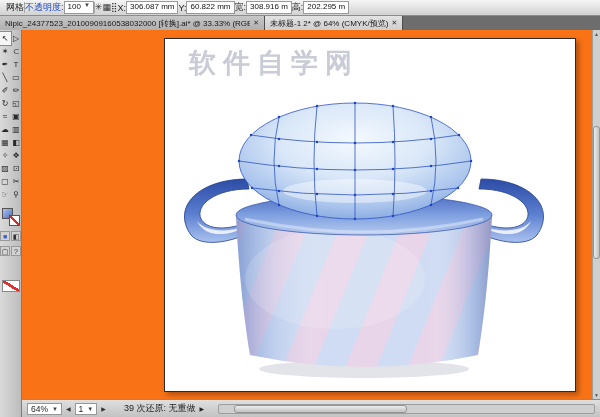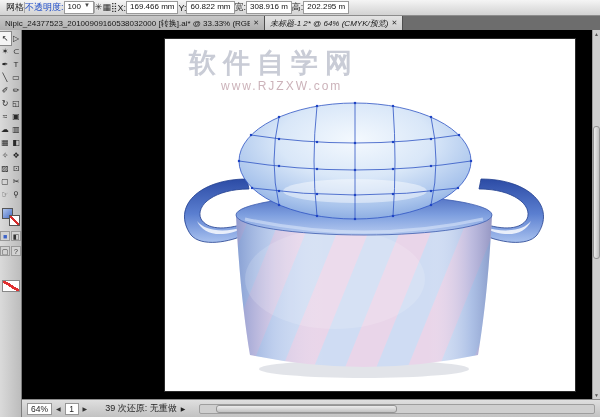--- a/index.html
+++ b/index.html
@@ -15,21 +15,21 @@
         padding:0 3px;font-size:8px;gap:3px;color:#111;}
   .tiny-arr{font-size:6px;color:#444;line-height:1;}
   .icon-btn{font-size:9px;color:#333;line-height:1;cursor:pointer;}
   .fld-label{color:#222;}
 
   
   .tab-bar{height:14px;background:#6d6d6d;display:flex;font-size:8px;color:#161616;box-sizing:border-box;}
   .tab{display:flex;align-items:center;gap:3px;padding:0 5px;border-right:1px solid #4e4e4e;
        white-space:nowrap;overflow:hidden;cursor:pointer;}
   .tab.inactive{background:linear-gradient(#c7c7c7,#b0b0b0);max-width:254px;}
-  .tab.active{background:linear-gradient(#e3e3e3,#cecece);font-style:italic;}
+  .tab.active{background:linear-gradient(#e3e3e3,#cecece);}
   .tab .close{font-size:7px;color:#333;flex:none;}
   .tab .label{overflow:hidden;}
 
   .main{display:flex;height:387px;}
 
   
   .toolbar{width:22px;flex:none;background:linear-gradient(90deg,#dadada,#bcbcbc);border-right:1px solid #7d7d7d;
        display:flex;flex-direction:column;align-items:center;padding-top:2px;box-sizing:border-box;}
   .tools{display:grid;grid-template-columns:11px 11px;}
   .tool{width:11px;height:13px;display:flex;align-items:center;justify-content:center;
@@ -41,39 +41,39 @@
   .stroke-sw{position:absolute;right:0;bottom:0;width:11px;height:11px;border:1px solid #555;background:#fff;box-sizing:border-box;
         background-image:linear-gradient(to top right,transparent 42%,#d62c2c 42%,#d62c2c 58%,transparent 58%);}
   .mini-row{display:flex;gap:1px;margin-top:5px;}
   .mini{width:10px;height:10px;display:flex;align-items:center;justify-content:center;font-size:7px;
         border:1px solid #999;background:#d2d2d2;color:#333;cursor:pointer;box-sizing:border-box;line-height:1;}
   .none-swatch{width:16px;height:10px;background:#fff;border:1px solid #888;margin-top:24px;cursor:pointer;
         background-image:linear-gradient(to top right,transparent 42%,#e03030 42%,#e03030 58%,transparent 58%);}
 
   
   .workspace{flex:1;display:flex;flex-direction:column;min-width:0;}
-  .canvas{flex:1;position:relative;background:#000000;overflow:hidden;}
+  .canvas{flex:1;position:relative;background:#f97316;overflow:hidden;}
   .artboard{position:absolute;left:142px;top:8px;width:410px;height:352px;background:#fff;
         border:1px solid #2b2b2b;box-shadow:3px 3px 5px rgba(0,0,0,.3);}
   .watermark{position:absolute;left:24px;top:6px;color:#c9ccd6;pointer-events:none;}
   .wm-title{font-size:27px;font-weight:bold;letter-spacing:7px;text-shadow:1px 1px 0 #ffffff;}
   .wm-url{font-size:12px;letter-spacing:2px;color:#ccb3ba;margin-left:32px;margin-top:-2px;}
   .pot-svg{position:absolute;left:0;top:0;width:100%;height:100%;}
 
   .vscroll{position:absolute;right:0;top:0;bottom:0;width:8px;background:#cfcfcf;border-left:1px solid #9e9e9e;box-sizing:border-box;}
   .vs-arrow{height:8px;font-size:5px;text-align:center;color:#555;line-height:8px;cursor:pointer;}
   .vs-arrow.bottom{position:absolute;bottom:0;left:0;right:0;}
   .vs-thumb{position:absolute;left:0px;right:0px;top:26%;height:36%;
         background:linear-gradient(90deg,#ececec,#c2c2c2);border:1px solid #949494;border-radius:3px;box-sizing:border-box;}
 
   
   .statusbar{height:18px;background:linear-gradient(#dfdfdf,#c2c2c2);border-top:1px solid #8b8b8b;
         display:flex;align-items:center;gap:4px;padding:0 5px;font-size:9px;color:#1e1e1e;box-sizing:border-box;white-space:nowrap;}
   .status-box{background:#fff;border:1px solid #979797;height:12px;display:flex;align-items:center;
-        padding:0 3px;gap:4px;font-size:8.5px;box-sizing:border-box;flex-direction:column;}
+        padding:0 3px;gap:4px;font-size:8.5px;box-sizing:border-box;}
   .nav-arr{font-size:6px;color:#333;cursor:pointer;}
   .status-text{margin-left:14px;}
   .flyout{font-size:6px;color:#222;}
   .hscroll{flex:1;height:8px;background:#cfcfcf;border:1px solid #9e9e9e;margin-left:10px;position:relative;border-radius:2px;}
   .hthumb{position:absolute;left:4%;width:46%;top:0;bottom:0;background:linear-gradient(#ececec,#c2c2c2);
         border:1px solid #949494;border-radius:3px;box-sizing:border-box;}
 </style>
 </head>
 <body>
 
@@ -86,21 +86,21 @@
     <span class="vbox">
       <span>100</span>
       <span class="tiny-arr">▼</span>
     </span>
     <span class="sep"></span>
     <span class="icon-btn">✳</span>
     <span class="icon-btn">▦</span>
     <span class="icon-btn">⣿</span>
     <span class="fld-label">X:</span>
     <span class="vbox">
-      <span>169.466 mm</span>
+      <span>306.087 mm</span>
     </span>
     <span class="fld-label">Y:</span>
     <span class="vbox">
       <span>60.822 mm</span>
     </span>
     <span class="fld-label">宽:</span>
     <span class="vbox">
       <span>308.916 m</span>
     </span>
     <span class="fld-label">高:</span>
@@ -165,21 +165,20 @@
       </div>
       <div class="none-swatch"></div>
     </div>
 
     <div class="workspace">
       <div class="canvas">
 
         <div class="artboard">
           <div class="watermark">
             <div class="wm-title">软件自学网</div>
-            <div class="wm-url">www.RJZXW.com</div>
           </div>
 
           <svg class="pot-svg" viewBox="0 0 410 352">
             <defs>
               <radialGradient id="lidG" cx="0.5" cy="0.32" r="0.82">
                 <stop offset="0" stop-color="#f4f9fe"></stop>
                 <stop offset="0.4" stop-color="#d9e7f8"></stop>
                 <stop offset="0.7" stop-color="#a9c4ec"></stop>
                 <stop offset="0.9" stop-color="#7fa2dd"></stop>
                 <stop offset="1" stop-color="#6288cf"></stop>

